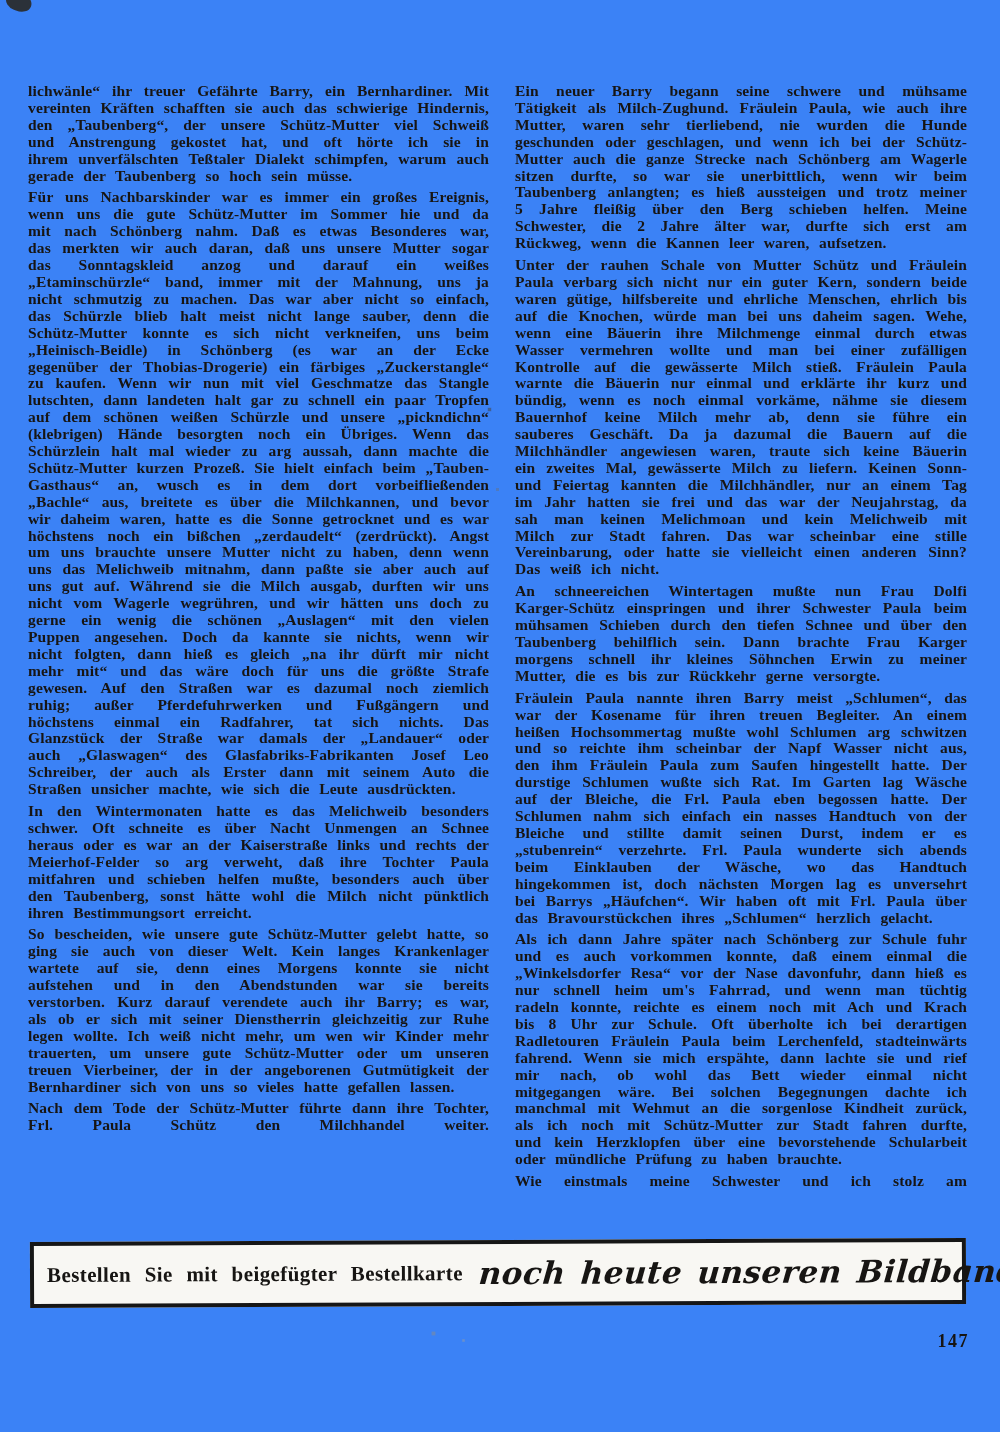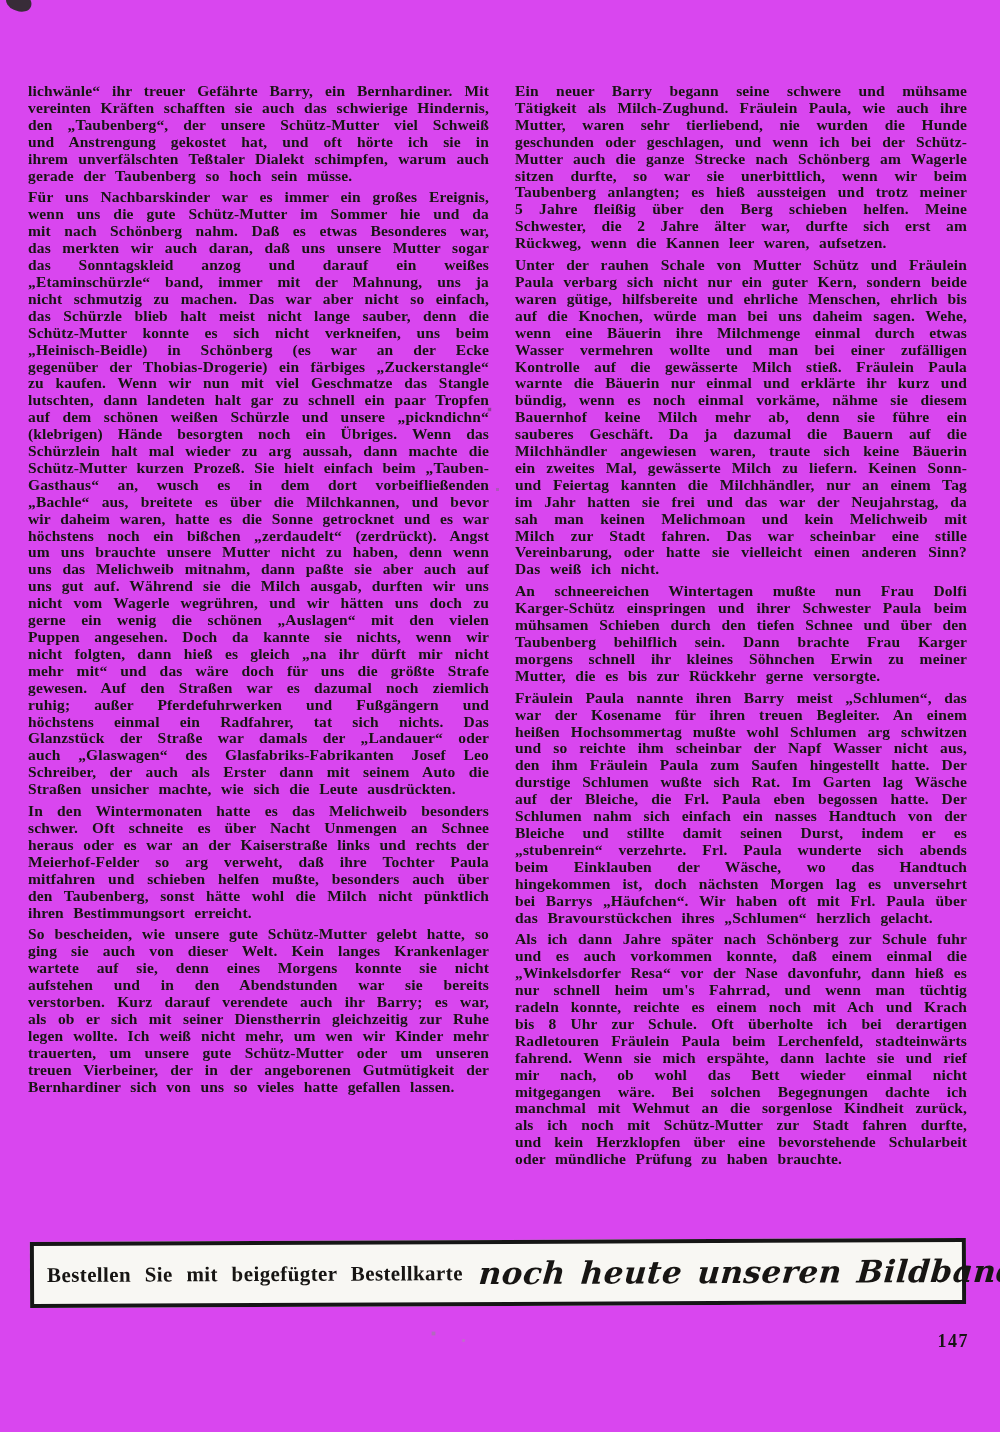--- a/index.html
+++ b/index.html
@@ -4,21 +4,21 @@
 <style>
   html, body {
     margin: 0;
     padding: 0;
     background: #f8f7f3;
   }
   .page {
     position: relative;
     width: 1000px;
     height: 1432px;
-    background: #d946ef;
+    background: #3b82f6;
     font-family: "Liberation Serif", serif;
     color: #171513;
     overflow: hidden;
   }
   
   .corner-smudge {
     position: absolute;
     left: 6px;
     top: -8px;
     width: 26px;
@@ -114,27 +114,29 @@
 
   <div class="corner-smudge"></div>
   <div class="speckles"></div>
 
   <main class="columns">
     <section class="col col-left">
       <p>lichwänle“ ihr treuer Gefährte Barry, ein Bernhardiner. Mit vereinten Kräften schafften sie auch das schwierige Hindernis, den „Taubenberg“, der unsere Schütz-Mutter viel Schweiß und Anstrengung gekostet hat, und oft hörte ich sie in ihrem unverfälschten Teßtaler Dialekt schimpfen, warum auch gerade der Taubenberg so hoch sein müsse.</p>
       <p>Für uns Nachbarskinder war es immer ein großes Ereignis, wenn uns die gute Schütz-Mutter im Sommer hie und da mit nach Schönberg nahm. Daß es etwas Besonderes war, das merkten wir auch daran, daß uns unsere Mutter sogar das Sonntagskleid anzog und darauf ein weißes „Etaminschürzle“ band, immer mit der Mahnung, uns ja nicht schmutzig zu machen. Das war aber nicht so einfach, das Schürzle blieb halt meist nicht lange sauber, denn die Schütz-Mutter konnte es sich nicht verkneifen, uns beim „Heinisch-Beidle) in Schönberg (es war an der Ecke gegenüber der Thobias-Drogerie) ein färbiges „Zuckerstangle“ zu kaufen. Wenn wir nun mit viel Geschmatze das Stangle lutschten, dann landeten halt gar zu schnell ein paar Tropfen auf dem schönen weißen Schürzle und unsere „pickndichn“ (klebrigen) Hände besorgten noch ein Übriges. Wenn das Schürzlein halt mal wieder zu arg aussah, dann machte die Schütz-Mutter kurzen Prozeß. Sie hielt einfach beim „Tauben-Gasthaus“ an, wusch es in dem dort vorbeifließenden „Bachle“ aus, breitete es über die Milchkannen, und bevor wir daheim waren, hatte es die Sonne getrocknet und es war höchstens noch ein bißchen „zerdaudelt“ (zerdrückt). Angst um uns brauchte unsere Mutter nicht zu haben, denn wenn uns das Melichweib mitnahm, dann paßte sie aber auch auf uns gut auf. Während sie die Milch ausgab, durften wir uns nicht vom Wagerle wegrühren, und wir hätten uns doch zu gerne ein wenig die schönen „Auslagen“ mit den vielen Puppen angesehen. Doch da kannte sie nichts, wenn wir nicht folgten, dann hieß es gleich „na ihr dürft mir nicht mehr mit“ und das wäre doch für uns die größte Strafe gewesen. Auf den Straßen war es dazumal noch ziemlich ruhig; außer Pferdefuhrwerken und Fußgängern und höchstens einmal ein Radfahrer, tat sich nichts. Das Glanzstück der Straße war damals der „Landauer“ oder auch „Glaswagen“ des Glasfabriks-Fabrikanten Josef Leo Schreiber, der auch als Erster dann mit seinem Auto die Straßen unsicher machte, wie sich die Leute ausdrückten.</p>
       <p>In den Wintermonaten hatte es das Melichweib besonders schwer. Oft schneite es über Nacht Unmengen an Schnee heraus oder es war an der Kaiserstraße links und rechts der Meierhof-Felder so arg verweht, daß ihre Tochter Paula mitfahren und schieben helfen mußte, besonders auch über den Taubenberg, sonst hätte wohl die Milch nicht pünktlich ihren Bestimmungsort erreicht.</p>
       <p>So bescheiden, wie unsere gute Schütz-Mutter gelebt hatte, so ging sie auch von dieser Welt. Kein langes Krankenlager wartete auf sie, denn eines Morgens konnte sie nicht aufstehen und in den Abendstunden war sie bereits verstorben. Kurz darauf verendete auch ihr Barry; es war, als ob er sich mit seiner Dienstherrin gleichzeitig zur Ruhe legen wollte. Ich weiß nicht mehr, um wen wir Kinder mehr trauerten, um unsere gute Schütz-Mutter oder um unseren treuen Vierbeiner, der in der angeborenen Gutmütigkeit der Bernhardiner sich von uns so vieles hatte gefallen lassen.</p>
+      <p class="justify-last">Nach dem Tode der Schütz-Mutter führte dann ihre Tochter, Frl. Paula Schütz den Milchhandel weiter.</p>
     </section>
     <section class="col col-right">
       <p>Ein neuer Barry begann seine schwere und mühsame Tätigkeit als Milch-Zughund. Fräulein Paula, wie auch ihre Mutter, waren sehr tierliebend, nie wurden die Hunde geschunden oder geschlagen, und wenn ich bei der Schütz-Mutter auch die ganze Strecke nach Schönberg am Wagerle sitzen durfte, so war sie unerbittlich, wenn wir beim Taubenberg anlangten; es hieß aussteigen und trotz meiner 5 Jahre fleißig über den Berg schieben helfen. Meine Schwester, die 2 Jahre älter war, durfte sich erst am Rückweg, wenn die Kannen leer waren, aufsetzen.</p>
       <p>Unter der rauhen Schale von Mutter Schütz und Fräulein Paula verbarg sich nicht nur ein guter Kern, sondern beide waren gütige, hilfsbereite und ehrliche Menschen, ehrlich bis auf die Knochen, würde man bei uns daheim sagen. Wehe, wenn eine Bäuerin ihre Milchmenge einmal durch etwas Wasser vermehren wollte und man bei einer zufälligen Kontrolle auf die gewässerte Milch stieß. Fräulein Paula warnte die Bäuerin nur einmal und erklärte ihr kurz und bündig, wenn es noch einmal vorkäme, nähme sie diesem Bauernhof keine Milch mehr ab, denn sie führe ein sauberes Geschäft. Da ja dazumal die Bauern auf die Milchhändler angewiesen waren, traute sich keine Bäuerin ein zweites Mal, gewässerte Milch zu liefern. Keinen Sonn- und Feiertag kannten die Milchhändler, nur an einem Tag im Jahr hatten sie frei und das war der Neujahrstag, da sah man keinen Melichmoan und kein Melichweib mit Milch zur Stadt fahren. Das war scheinbar eine stille Vereinbarung, oder hatte sie vielleicht einen anderen Sinn? Das weiß ich nicht.</p>
       <p>An schneereichen Wintertagen mußte nun Frau Dolfi Karger-Schütz einspringen und ihrer Schwester Paula beim mühsamen Schieben durch den tiefen Schnee und über den Taubenberg behilflich sein. Dann brachte Frau Karger morgens schnell ihr kleines Söhnchen Erwin zu meiner Mutter, die es bis zur Rückkehr gerne versorgte.</p>
       <p>Fräulein Paula nannte ihren Barry meist „Schlumen“, das war der Kosename für ihren treuen Begleiter. An einem heißen Hochsommertag mußte wohl Schlumen arg schwitzen und so reichte ihm scheinbar der Napf Wasser nicht aus, den ihm Fräulein Paula zum Saufen hingestellt hatte. Der durstige Schlumen wußte sich Rat. Im Garten lag Wäsche auf der Bleiche, die Frl. Paula eben begossen hatte. Der Schlumen nahm sich einfach ein nasses Handtuch von der Bleiche und stillte damit seinen Durst, indem er es „stubenrein“ verzehrte. Frl. Paula wunderte sich abends beim Einklauben der Wäsche, wo das Handtuch hingekommen ist, doch nächsten Morgen lag es unversehrt bei Barrys „Häufchen“. Wir haben oft mit Frl. Paula über das Bravourstückchen ihres „Schlumen“ herzlich gelacht.</p>
       <p>Als ich dann Jahre später nach Schönberg zur Schule fuhr und es auch vorkommen konnte, daß einem einmal die „Winkelsdorfer Resa“ vor der Nase davonfuhr, dann hieß es nur schnell heim um's Fahrrad, und wenn man tüchtig radeln konnte, reichte es einem noch mit Ach und Krach bis 8 Uhr zur Schule. Oft überholte ich bei derartigen Radletouren Fräulein Paula beim Lerchenfeld, stadteinwärts fahrend. Wenn sie mich erspähte, dann lachte sie und rief mir nach, ob wohl das Bett wieder einmal nicht mitgegangen wäre. Bei solchen Begegnungen dachte ich manchmal mit Wehmut an die sorgenlose Kindheit zurück, als ich noch mit Schütz-Mutter zur Stadt fahren durfte, und kein Herzklopfen über eine bevorstehende Schularbeit oder mündliche Prüfung zu haben brauchte.</p>
+      <p class="justify-last">Wie einstmals meine Schwester und ich stolz am</p>
     </section>
   </main>
 
   <div class="banner">
     <span class="banner-lead">Bestellen Sie mit beigefügter Bestellkarte</span>
     <span class="banner-script">noch heute unseren Bildband!</span>
   </div>
 
   <div class="page-number">147</div>
 

